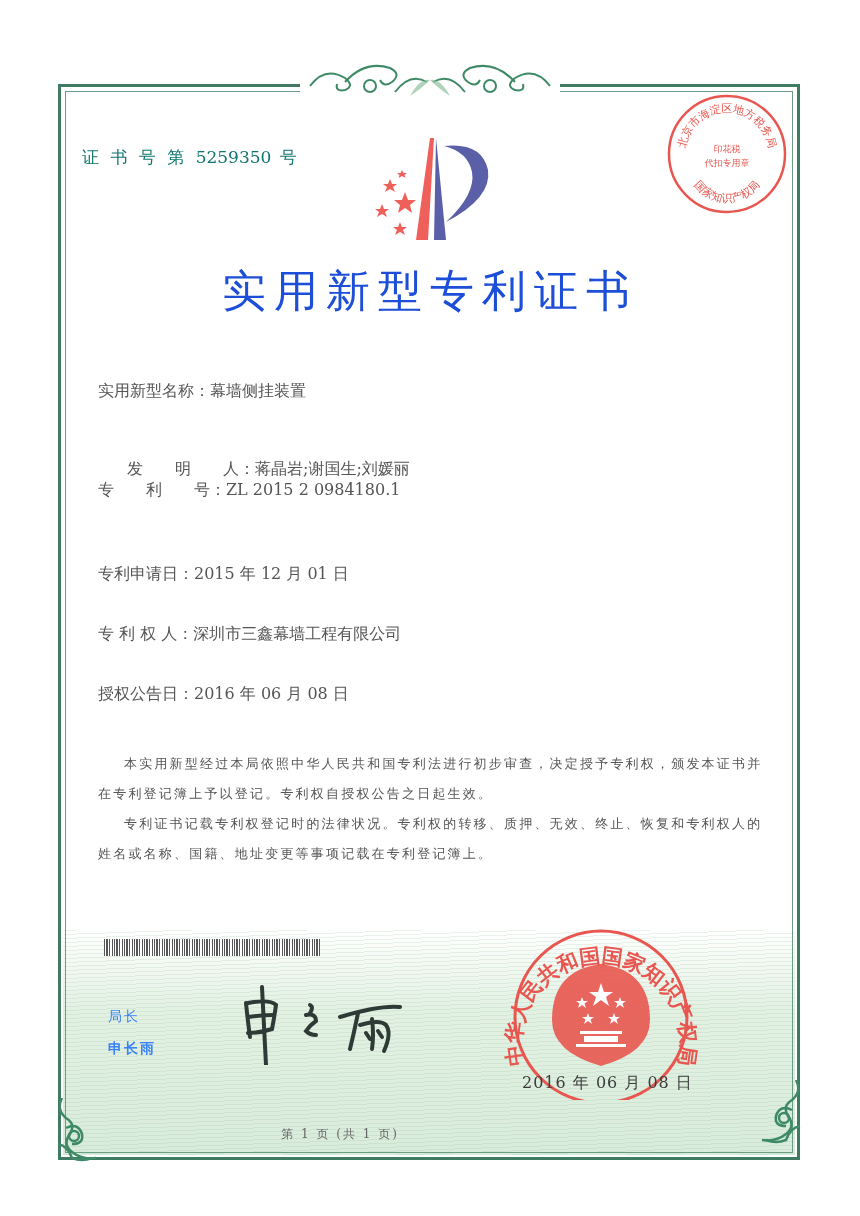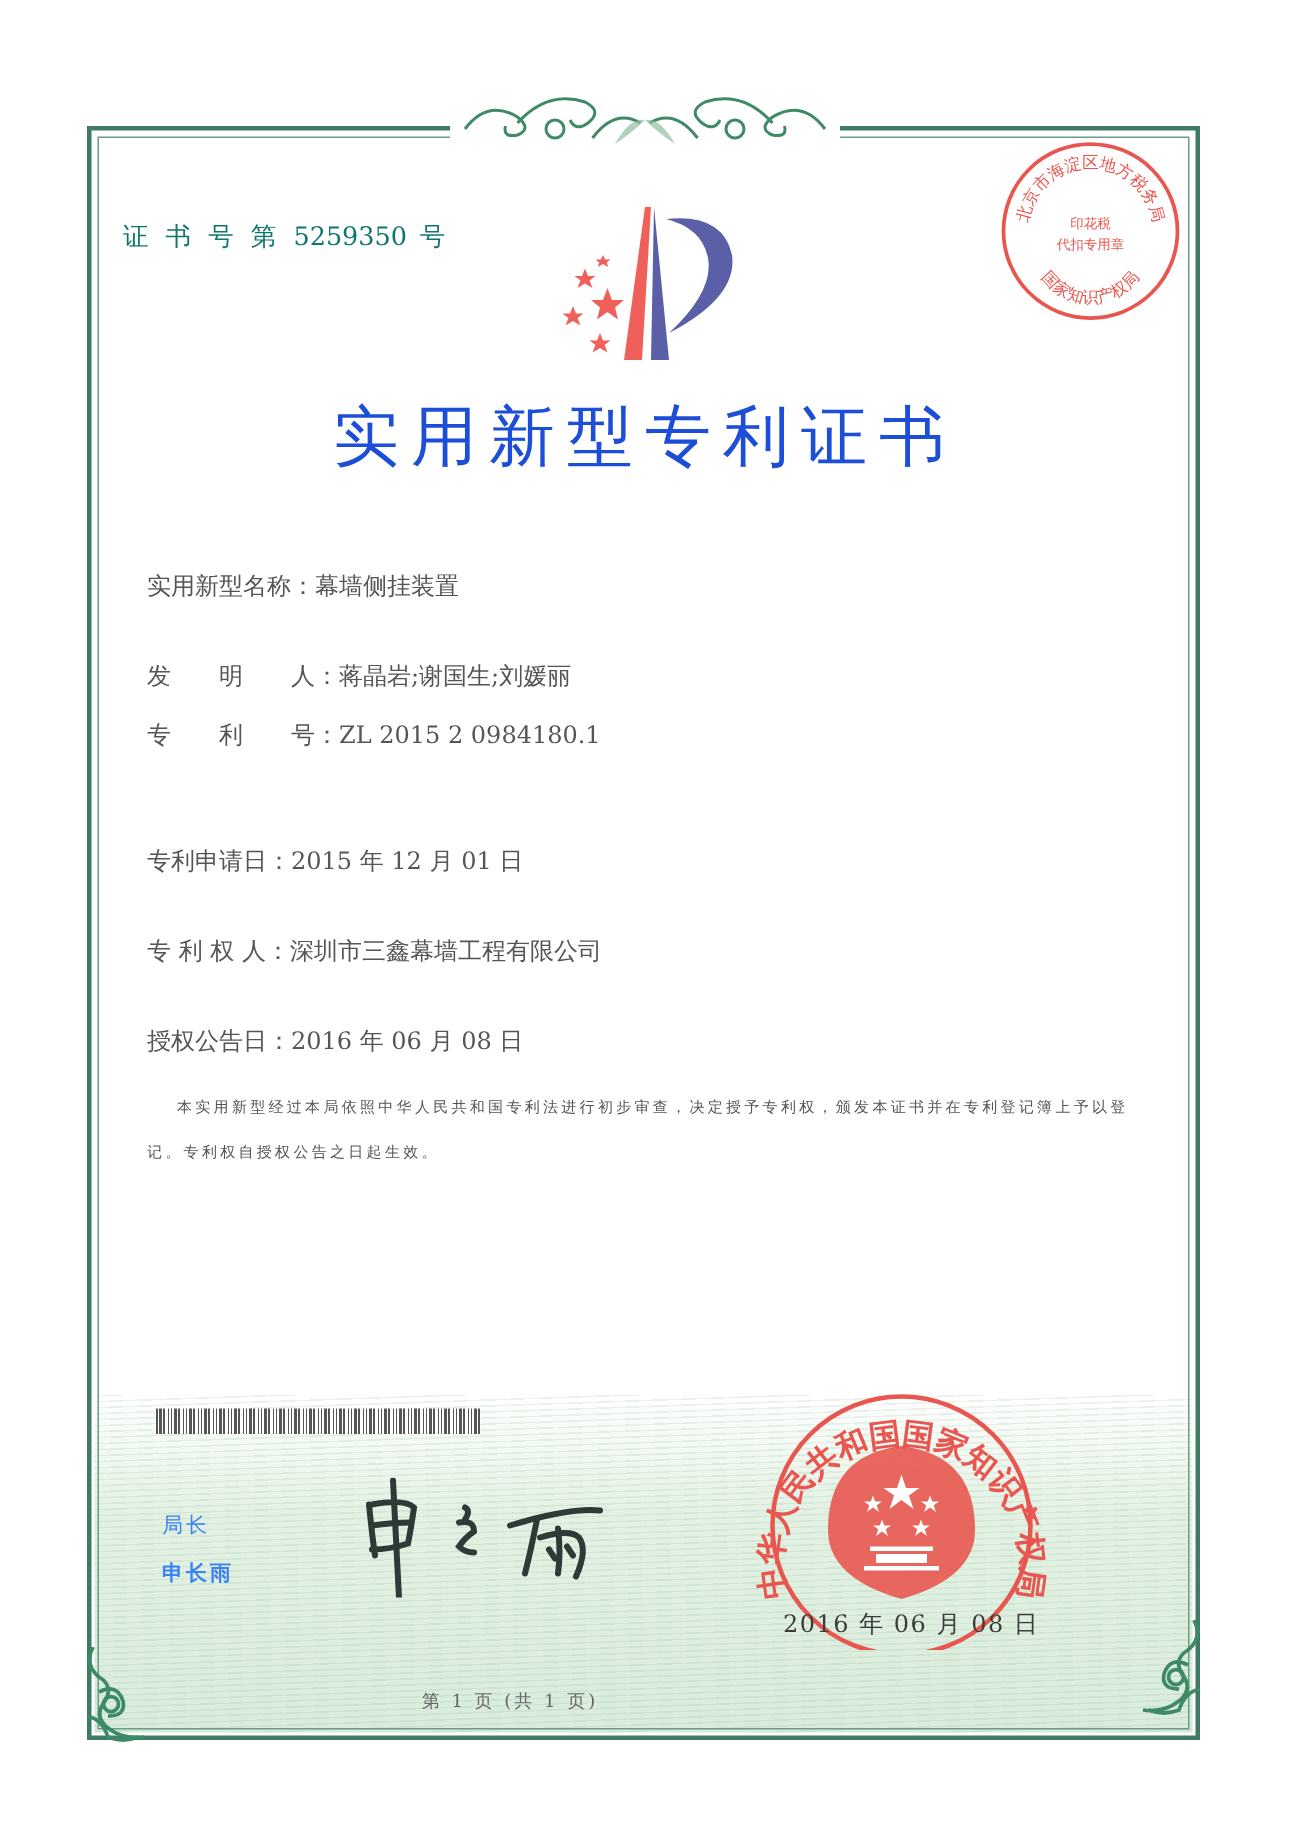--- a/index.html
+++ b/index.html
@@ -33,22 +33,22 @@
   .title {
     position: absolute; left: 0; width: 860px; top: 262px; text-align: center;
     font-family: "DejaVu Sans", "Liberation Sans", sans-serif;
     font-size: 44px; letter-spacing: 8px; color: #1d4ed8;
   }
   .field {
     position: absolute; left: 98px; font-size: 16px; color: #555; white-space: nowrap;
   }
   .field .lbl { display: inline-block; }
   .body-text {
-    position: absolute; left: 98px; width: 666px; top: 724px;
-    font-size: 10px; line-height: 30px; color: #555; letter-spacing: 2.2px;
+    position: absolute; left: 98px; width: 666px; top: 749px;
+    font-size: 13px; line-height: 30px; color: #555; letter-spacing: 2.2px;
   }
   .body-text p { margin: 0; text-indent: 2em; }
   .barcode {
     position: absolute; left: 104px; top: 939px; width: 216px; height: 17px;
     background: repeating-linear-gradient(90deg, #555 0 1px, #fff 1px 2px, #555 2px 4px, #fff 4px 5px, #555 5px 6px, #fff 6px 8px, #555 8px 9px, #fff 9px 10px);
   }
   .director {
     position: absolute; left: 108px; font-family: "DejaVu Sans", "Liberation Sans", sans-serif;
     font-size: 14px; color: #3b82f6; letter-spacing: 2px;
   }
@@ -134,38 +134,39 @@
   <text x="62" y="60" font-size="9" fill="#e8564f" text-anchor="middle" font-family="DejaVu Sans, sans-serif">印花税</text>
   <text x="62" y="74" font-size="9" fill="#e8564f" text-anchor="middle" font-family="DejaVu Sans, sans-serif">代扣专用章</text>
   <text font-size="11" fill="#e8564f" font-family="DejaVu Sans, sans-serif"><textPath href="#arcBot" startOffset="50%" text-anchor="middle">国家知识产权局</textPath></text>
 </svg>
 
 <div class="title">实用新型专利证书</div>
 
 <div class="field" style="top:381px;">
   <span class="lbl">实用新型名称：</span><span>幕墙侧挂装置</span>
 </div>
-<div class="field" style="top:441px;">
+<div class="field" style="top:459px;margin-left:29px;">
   <span class="lbl">发　　明　　人：</span><span>蒋晶岩;谢国生;刘媛丽</span>
 </div>
 <div class="field" style="top:480px;">
   <span class="lbl">专　　利　　号：</span><span>ZL 2015 2 0984180.1</span>
 </div>
 <div class="field" style="top:564px;">
   <span class="lbl">专利申请日：</span><span>2015 年 12 月 01 日</span>
 </div>
 <div class="field" style="top:624px;">
   <span class="lbl">专 利 权 人：</span><span>深圳市三鑫幕墙工程有限公司</span>
 </div>
 <div class="field" style="top:684px;">
   <span class="lbl">授权公告日：</span><span>2016 年 06 月 08 日</span>
 </div>
 
 <div class="body-text">
   <p>本实用新型经过本局依照中华人民共和国专利法进行初步审查，决定授予专利权，颁发本证书并在专利登记簿上予以登记。专利权自授权公告之日起生效。</p>
+  <p>专利证书记载专利权登记时的法律状况。专利权的转移、质押、无效、终止、恢复和专利权人的姓名或名称、国籍、地址变更等事项记载在专利登记簿上。</p>
 </div>
 
 <div class="barcode"></div>
 
 <div class="director" style="top:1008px;">局长</div>
 <div class="director" style="top:1040px;font-weight:bold;">申长雨</div>
 
 <svg class="signature" viewBox="0 0 190 80">
   <g fill="none" stroke="#2e3a36" stroke-width="4" stroke-linecap="round">
     <path d="M6 18 q2 20 4 34"></path>

